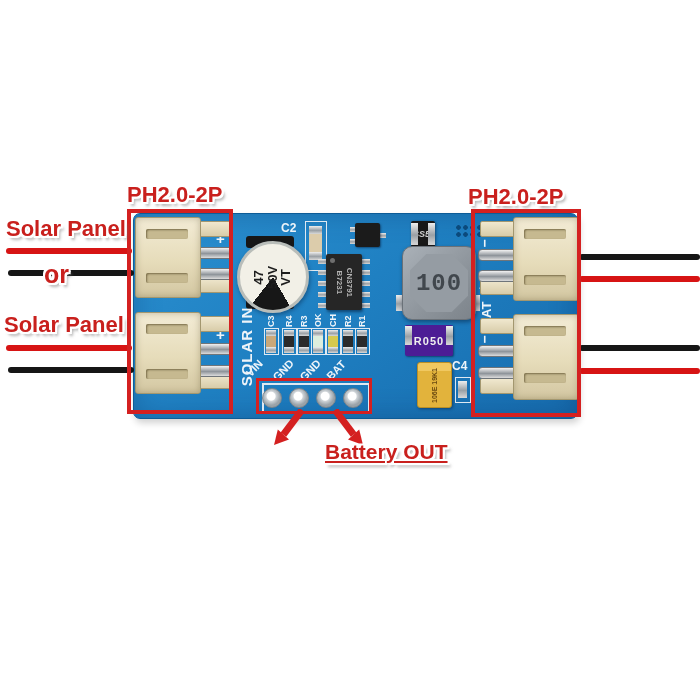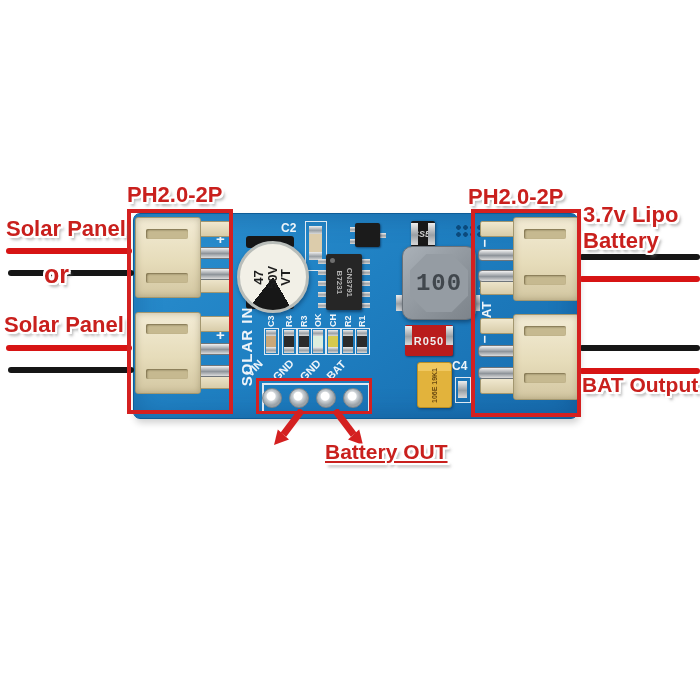--- a/index.html
+++ b/index.html
@@ -137,21 +137,21 @@
   <div class="part metal" style="left:396px;top:295px;width:9px;height:16px;"></div>
   <div class="part metal" style="left:471px;top:295px;width:9px;height:16px;"></div>
   <div class="part" style="left:402px;top:246px;width:72px;height:72px;border-radius:10px;
               background:linear-gradient(135deg,#aab1b8,#8c939a 60%,#7c838a);border:1px solid #6a7178;
               box-shadow:1px 2px 4px rgba(0,15,40,.45);display:flex;align-items:center;justify-content:center;">
     <div style="position:absolute;inset:7px;background:#959ca3;
                 clip-path:polygon(28% 0,72% 0,100% 28%,100% 72%,72% 100%,28% 100%,0 72%,0 28%);"></div>
     <span style="position:relative;font-size:24px;font-weight:bold;color:#41474d;letter-spacing:1px;font-family:Liberation Mono, monospace;">100</span>
   </div>
 
-  <div class="part" style="left:405px;top:325px;width:48px;height:31px;background:#b91c1c;border-radius:2px;
+  <div class="part" style="left:405px;top:325px;width:48px;height:31px;background:#4c1d95;border-radius:2px;
               box-shadow:1px 1px 2px rgba(0,15,40,.5);display:flex;align-items:center;justify-content:center;">
     <div class="metal" style="position:absolute;left:0;top:1px;width:7px;height:19px;"></div>
     <div class="metal" style="position:absolute;right:0;top:1px;width:7px;height:19px;"></div>
     <span style="color:#efefef;font-size:11px;font-weight:bold;letter-spacing:1px;">R050</span>
   </div>
 
   <div class="part" style="left:417px;top:362px;width:33px;height:44px;background:linear-gradient(180deg,#f0c860 0 18%,#e2b33c 18%);
               border:1px solid #b98f26;border-radius:3px;box-shadow:1px 1px 3px rgba(0,15,40,.45);
               display:flex;align-items:center;justify-content:center;overflow:hidden;">
     <span class="rotccw" style="font-size:7px;font-weight:bold;color:#6b4a10;white-space:nowrap;">106E 19K1</span>
@@ -264,18 +264,15 @@
       <line x1="85" y1="1" x2="103.6" y2="25.6" stroke="#d42020" stroke-width="7"></line>
       <polygon points="113,36 98,30.6 109.2,20.6" fill="#d42020"></polygon>
     </g>
   </svg>
 
   <div class="ann" style="left:127px;top:182px;font-size:22px;">PH2.0-2P</div>
   <div class="ann" style="left:468px;top:184px;font-size:22px;">PH2.0-2P</div>
   <div class="ann" style="left:6px;top:216px;font-size:22px;">Solar Panel</div>
   <div class="ann" style="left:44px;top:260px;font-size:25px;">or</div>
   <div class="ann" style="left:4px;top:312px;font-size:22px;">Solar Panel</div>
-  <div class="ann" style="left:583px;top:202px;font-size:22px;">3.7v Lipo</div>
-  <div class="ann" style="left:583px;top:228px;font-size:22px;">Battery</div>
-  <div class="ann" style="left:582px;top:373px;font-size:21px;">BAT Output</div>
   <div class="ann" style="left:325px;top:440px;font-size:21px;text-decoration:underline;">Battery OUT</div>
 
 </div>
 
 </body></html>

